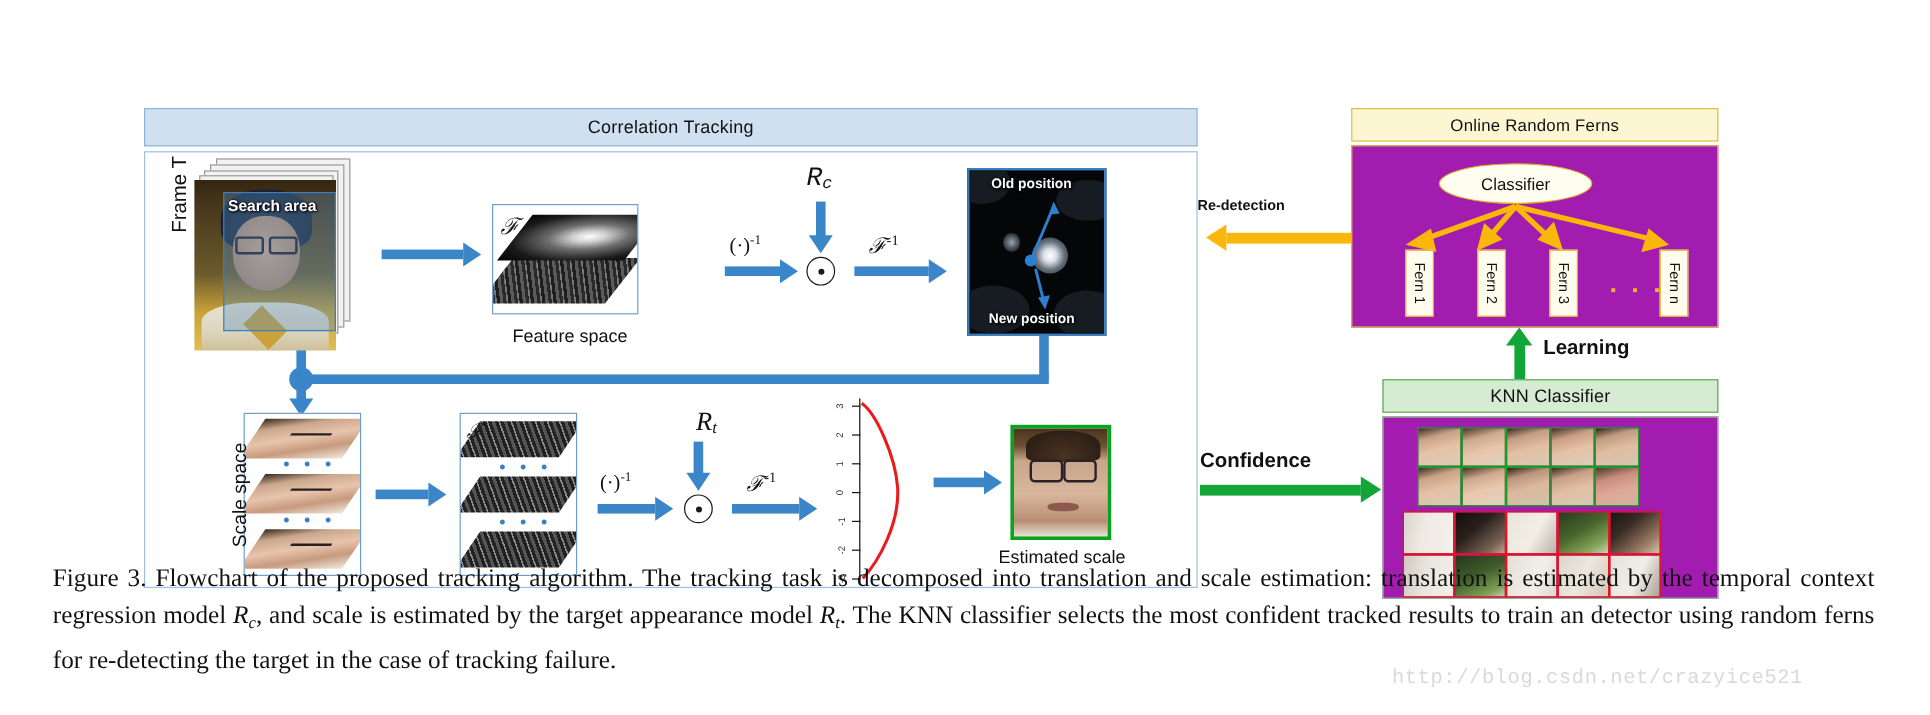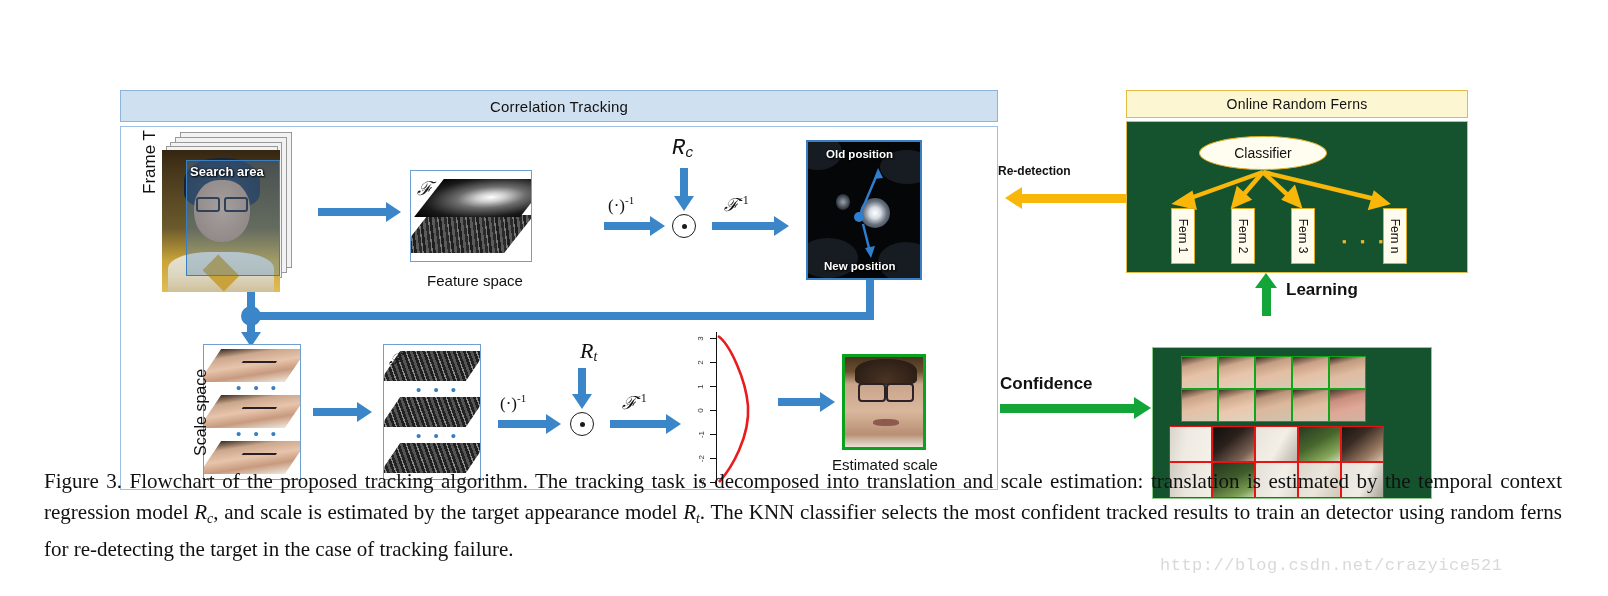--- a/index.html
+++ b/index.html
@@ -15,33 +15,33 @@
   
   #figure { position:absolute; left:0; top:0; width:1608px; height:465px;margin-top:44px; }
 
   
   .panel { position:absolute; background:#ffffff; }
   .panel-header {
     position:absolute; left:0; top:0; width:100%; height:30px;
     display:flex; align-items:center; justify-content:center;
     font-size:15px; color:#111; letter-spacing:.2px;
   }
-  .panel-body { position:absolute; left:0; width:100%; background:#14532d; }
+  .panel-body { position:absolute; left:0; width:100%; background:#a21caf; }
 
   
   #ct-panel { left:120px; top:46px; width:878px; height:400px; }
   #ct-panel .panel-header {
     background:#cfe0f0; border:1px solid #8fb4d9; height:32px;
   }
   #ct-panel .panel-body {
     top:36px; height:364px; border:1px solid #9fc0e2; background:#fff;
   }
 
   
-  #orf-panel { left:1126px; top:46px; width:342px; height:183px; }
+  #orf-panel { left:1126px; top:46px; width:306px; height:183px; }
   #orf-panel .panel-header { background:#fdf6d3; border:1px solid #e3bb45; height:28px; font-size:14px; }
   #orf-panel .panel-body { top:31px; height:152px; border:1px solid #e3bb45; }
 
   
   #knn-panel { left:1152px; top:272px; width:280px; height:183px; }
   #knn-panel .panel-header { background:#d6ecd2; border:1px solid #5aab56; height:28px; font-size:15px; }
   #knn-panel .panel-body { top:31px; height:152px; border:1px solid #8fcb8b; }
 
   
   #frame-group { position:absolute; left:162px; top:88px; width:136px; height:160px; }
@@ -438,20 +438,21 @@
 
   <div id="redetect-label">Re-detection</div>
   <div class="yarrow-h" style="left:1022px;top:150px;width:104px;"></div>
   <div class="yhead-l" style="left:1005px;top:143px;"></div>
 
   <div id="learning-label">Learning</div>
   <div class="garrow-v" style="left:1262px;top:242px;height:32px;"></div>
   <div class="ghead-u" style="left:1255px;top:229px;"></div>
 
   <div class="panel" id="knn-panel">
+    <div class="panel-header">KNN Classifier</div>
     <div class="panel-body">
       <div class="knn-grid" id="knn-green">
         <div class="cellg" style="background:linear-gradient(165deg,#3b2c22 0%,#c8a287 26%,#e6c2a7 55%,#d9cdb8 100%);"></div>
         <div class="cellg" style="background:linear-gradient(165deg,#4a3527 0%,#cda88c 28%,#e8c5ab 58%,#ddd2bd 100%);"></div>
         <div class="cellg" style="background:linear-gradient(165deg,#36281e 0%,#c49d82 25%,#e3bfa4 56%,#d6cab5 100%);"></div>
         <div class="cellg" style="background:linear-gradient(165deg,#412f23 0%,#caa086 27%,#e5c1a6 57%,#dacfba 100%);"></div>
         <div class="cellg" style="background:linear-gradient(165deg,#2f2219 0%,#bf9a7e 24%,#e0bca1 54%,#d3c7b2 100%);"></div>
         <div class="cellg" style="background:linear-gradient(165deg,#3d2d22 0%,#c9a287 26%,#e4c0a5 56%,#d8ccb7 100%);"></div>
         <div class="cellg" style="background:linear-gradient(165deg,#453326 0%,#cfa98d 28%,#eac7ad 58%,#dfd4bf 100%);"></div>
         <div class="cellg" style="background:linear-gradient(165deg,#2b2017 0%,#b9947a 24%,#dcb89d 53%,#cfc3ae 100%);"></div>

